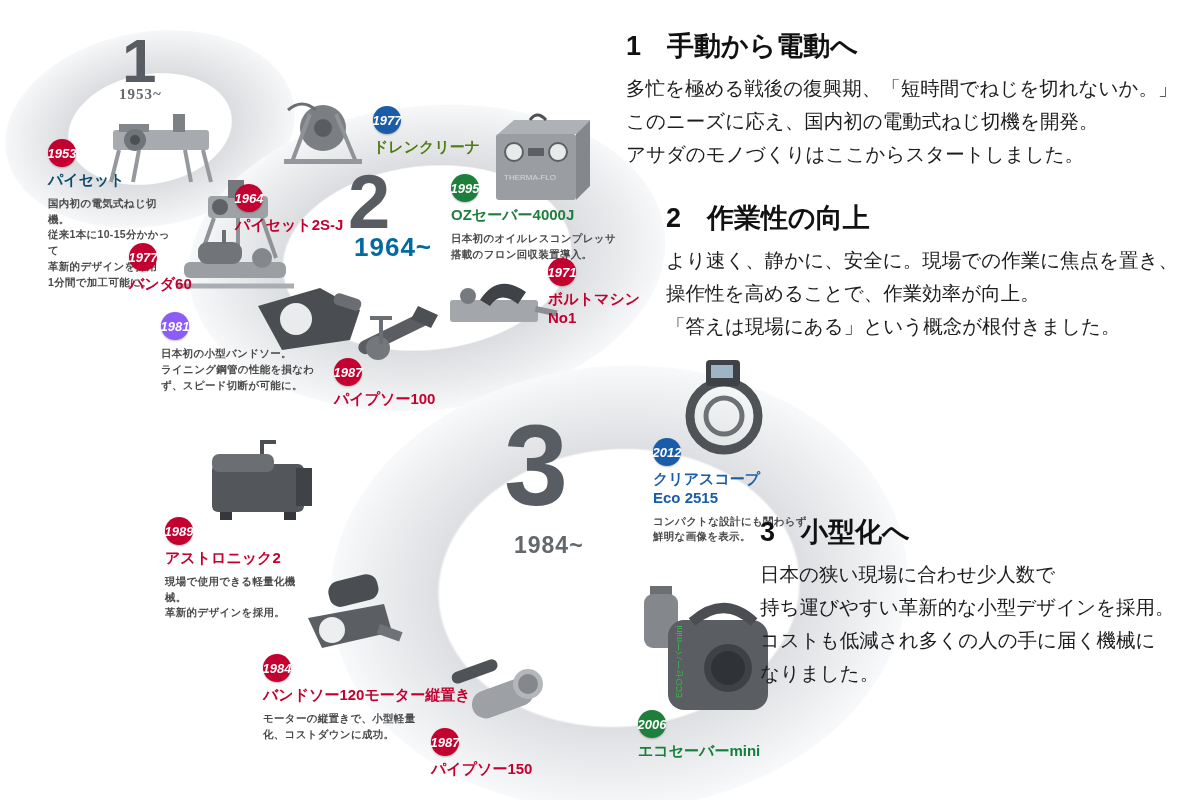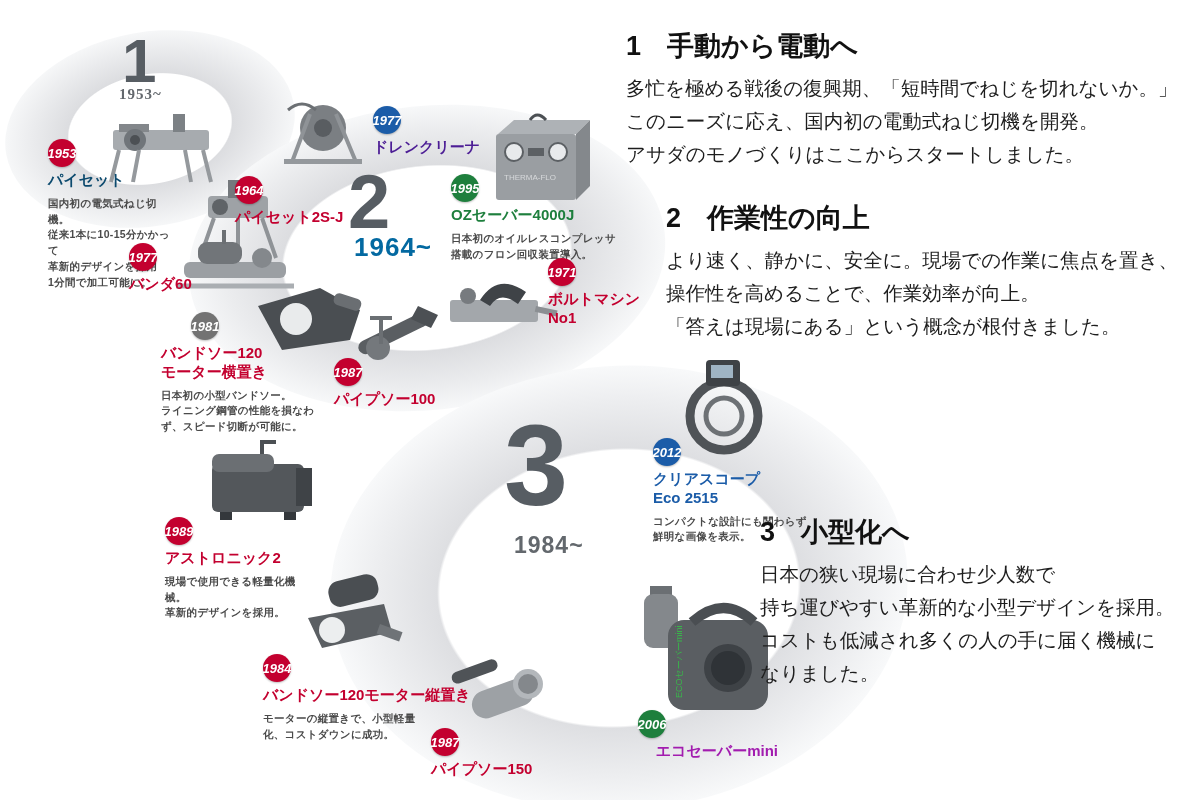--- a/index.html
+++ b/index.html
@@ -157,52 +157,50 @@
 
   <div class="product" style="left:48px;top:139px;width:128px;">
     <div class="badge" style="background-color: rgb(195, 0, 47); text-align: right;">1953</div>
     <div class="pname" style="color: #0c4a6e;">パイセット</div>
     <div class="pdesc">国内初の電気式ねじ切機。
 従来1本に10-15分かかって
 革新的デザインを採用
 1分間で加工可能に。</div>
   </div>
 
-  <div class="product" style="left:235px;top:176px;width:150px;">
+  <div class="product" style="left:235px;top:184px;width:150px;">
     <div class="badge" style="background-color: rgb(195, 0, 47);">1964</div>
     <div class="pname" style="color: rgb(195, 0, 47);">パイセット2S-J</div>
   </div>
 
   <div class="product" style="left:129px;top:243px;width:110px;">
     <div class="badge" style="background-color: rgb(195, 0, 47);">1977</div>
     <div class="pname" style="color: rgb(195, 0, 47);">バンダ60</div>
   </div>
 
   <div class="product" style="left:373px;top:106px;width:130px;">
     <div class="badge" style="background-color: rgb(27, 92, 168);">1977</div>
-    <div class="pname" style="color: #4c1d95;">ドレンクリーナ</div>
+    <div class="pname" style="color: #4d7c0f;">ドレンクリーナ</div>
   </div>
 
   <div class="product" style="left:451px;top:174px;width:185px;">
     <div class="badge" style="background-color: rgb(30, 127, 61);">1995</div>
     <div class="pname" style="color: rgb(30, 127, 61);">OZセーバー4000J</div>
     <div class="pdesc">日本初のオイルレスコンプレッサ
 搭載のフロン回収装置導入。</div>
   </div>
 
   <div class="product" style="left:548px;top:258px;width:110px;">
     <div class="badge" style="background-color: rgb(195, 0, 47);">1971</div>
     <div class="pname" style="color: rgb(195, 0, 47);">ボルトマシン
 No1</div>
   </div>
 
   <div class="product" style="left:161px;top:312px;width:170px;">
-    <div class="badge" style="background-color: #737373; margin-left: 30px;">1981</div>
-    <div class="pname" style="color: rgb(195, 0, 47);">バンドソー120
-モーター横置き</div>
+    <div class="badge" style="background-color: #8b5cf6;">1981</div>
     <div class="pdesc">日本初の小型バンドソー。
 ライニング鋼管の性能を損なわ
 ず、スピード切断が可能に。</div>
   </div>
 
   <div class="product" style="left:334px;top:358px;width:120px;">
     <div class="badge" style="background-color: rgb(195, 0, 47);">1987</div>
     <div class="pname" style="color: rgb(195, 0, 47);">パイプソー100</div>
   </div>
 
@@ -228,21 +226,21 @@
 化、コストダウンに成功。</div>
   </div>
 
   <div class="product" style="left:431px;top:728px;width:120px;">
     <div class="badge" style="background-color: rgb(195, 0, 47);">1987</div>
     <div class="pname" style="color: rgb(195, 0, 47);">パイプソー150</div>
   </div>
 
   <div class="product" style="left:638px;top:710px;width:140px;">
     <div class="badge" style="background-color: rgb(30, 127, 61);">2006</div>
-    <div class="pname" style="color: #a21caf; text-align: right;">エコセーバーmini</div>
+    <div class="pname" style="color: #15803d;">エコセーバーmini</div>
   </div>
 
   <div class="section" style="left:626px;top:28px;width:566px;">
     <div class="sec-title">
       <span class="num">1</span><span>手動から電動へ</span>
     </div>
     <div class="sec-body">多忙を極める戦後の復興期、「短時間でねじを切れないか。」
 このニーズに応え、国内初の電動式ねじ切機を開発。
 アサダのモノづくりはここからスタートしました。</div>
   </div>

